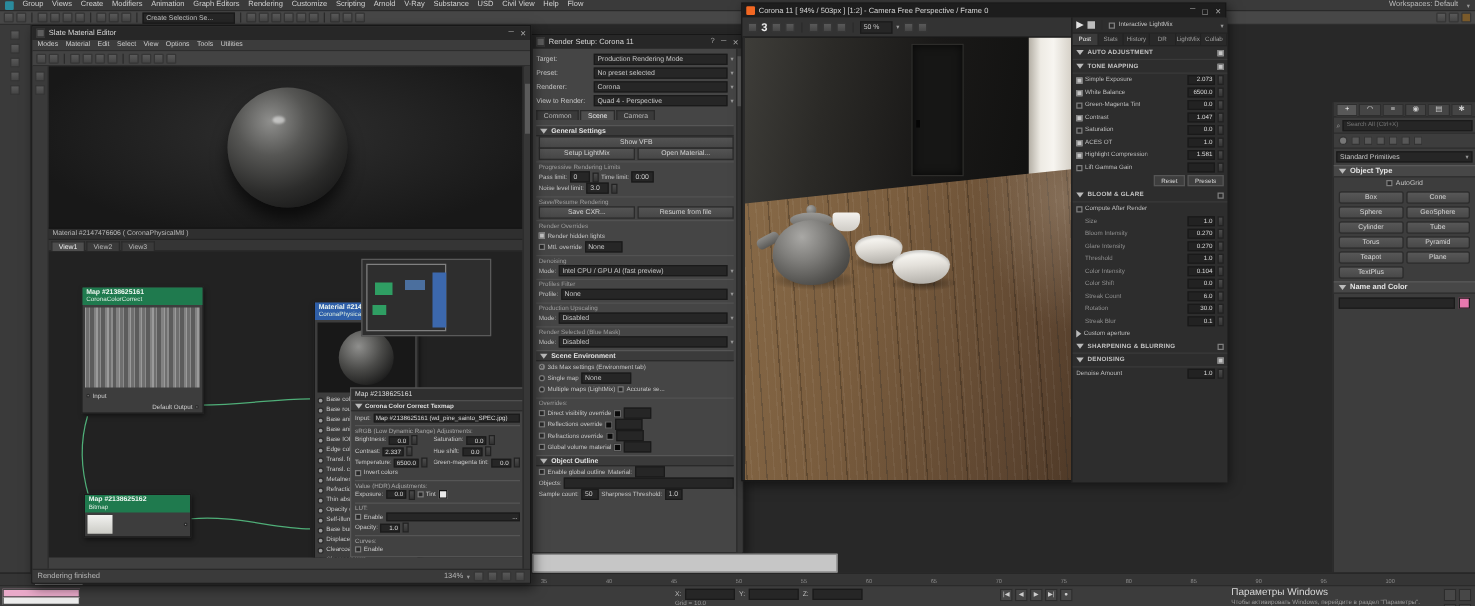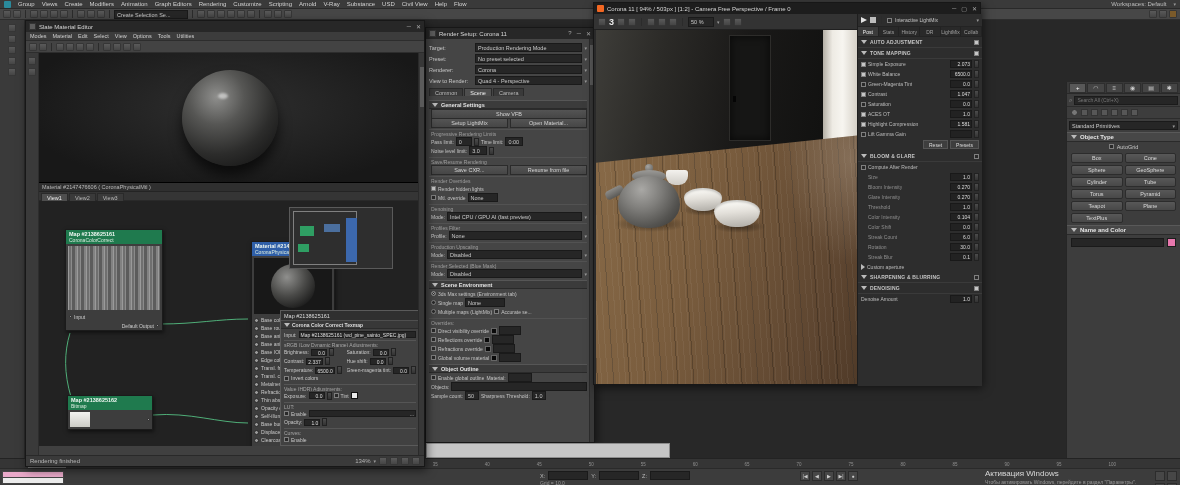--- a/index.html
+++ b/index.html
@@ -335,21 +335,21 @@
   </div>
   <div class="gridlabel">Grid = 10.0</div>
   <div class="timectl">
     <span class="tcbtn">|◀</span>
     <span class="tcbtn">◀</span>
     <span class="tcbtn">▶</span>
     <span class="tcbtn">▶|</span>
     <span class="tcbtn">●</span>
   </div>
   <div class="watermark">
-    <div class="wm1">Активация Windows</div>
+    <div class="wm1">Параметры Windows</div>
     <div class="wm2">Чтобы активировать Windows, перейдите в раздел "Параметры".</div>
   </div>
   <div class="navctl">
     <span class="tcbtn"></span>
     <span class="tcbtn"></span>
     <span class="tcbtn"></span>
     <span class="tcbtn"></span>
   </div>
 </div>
 

